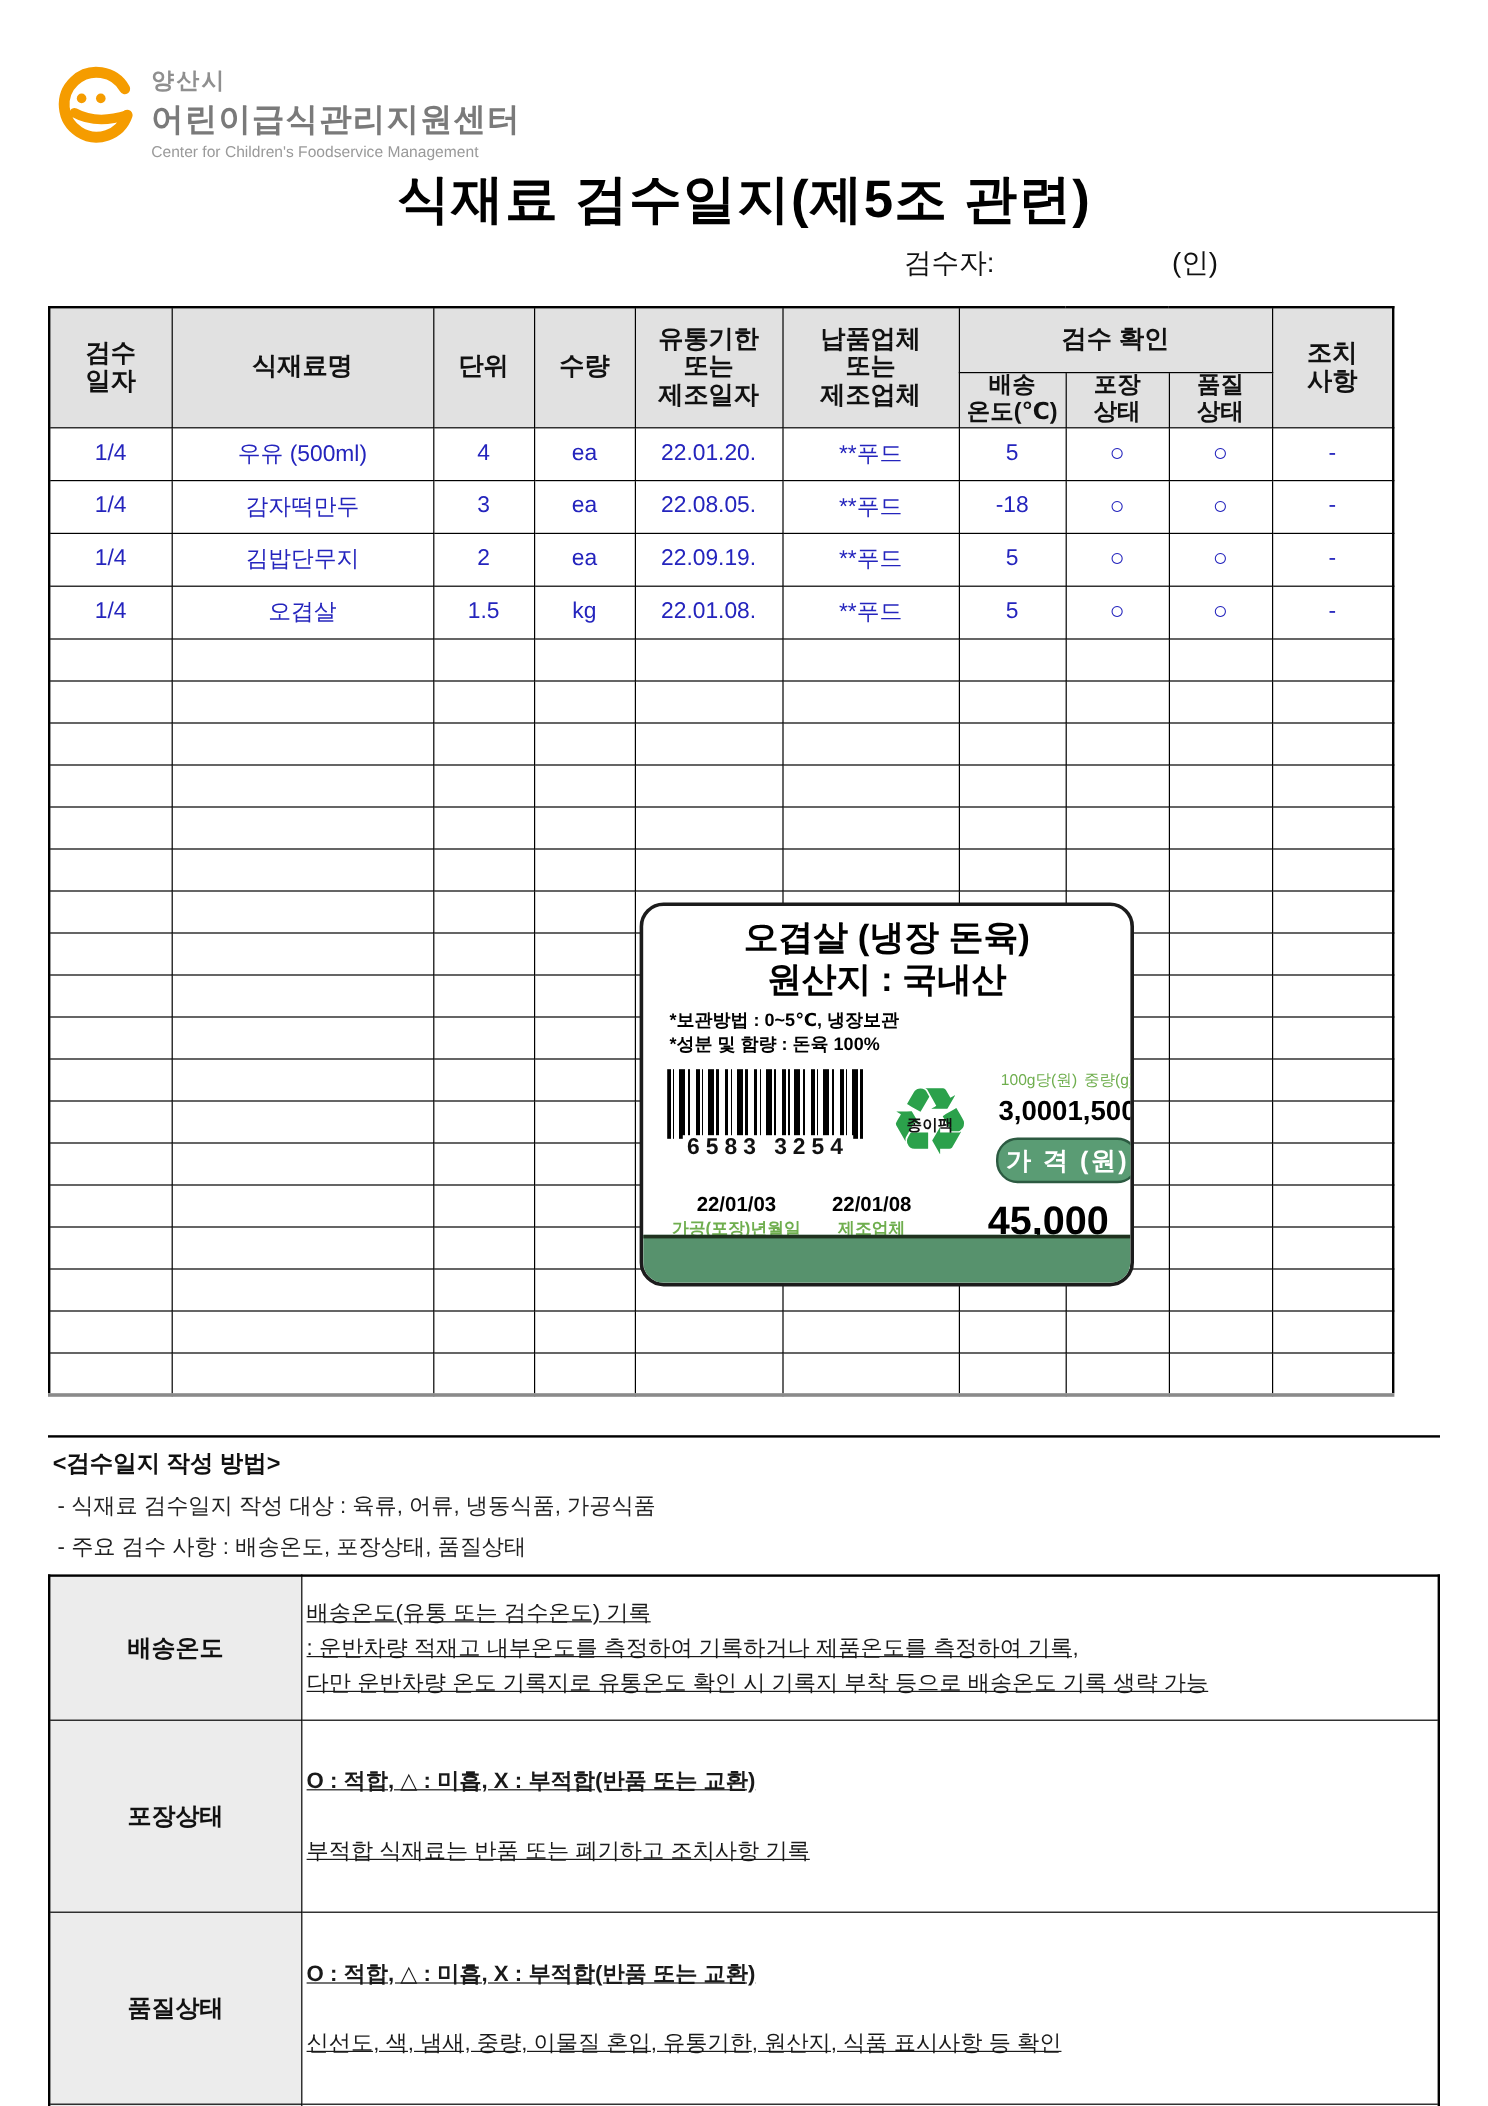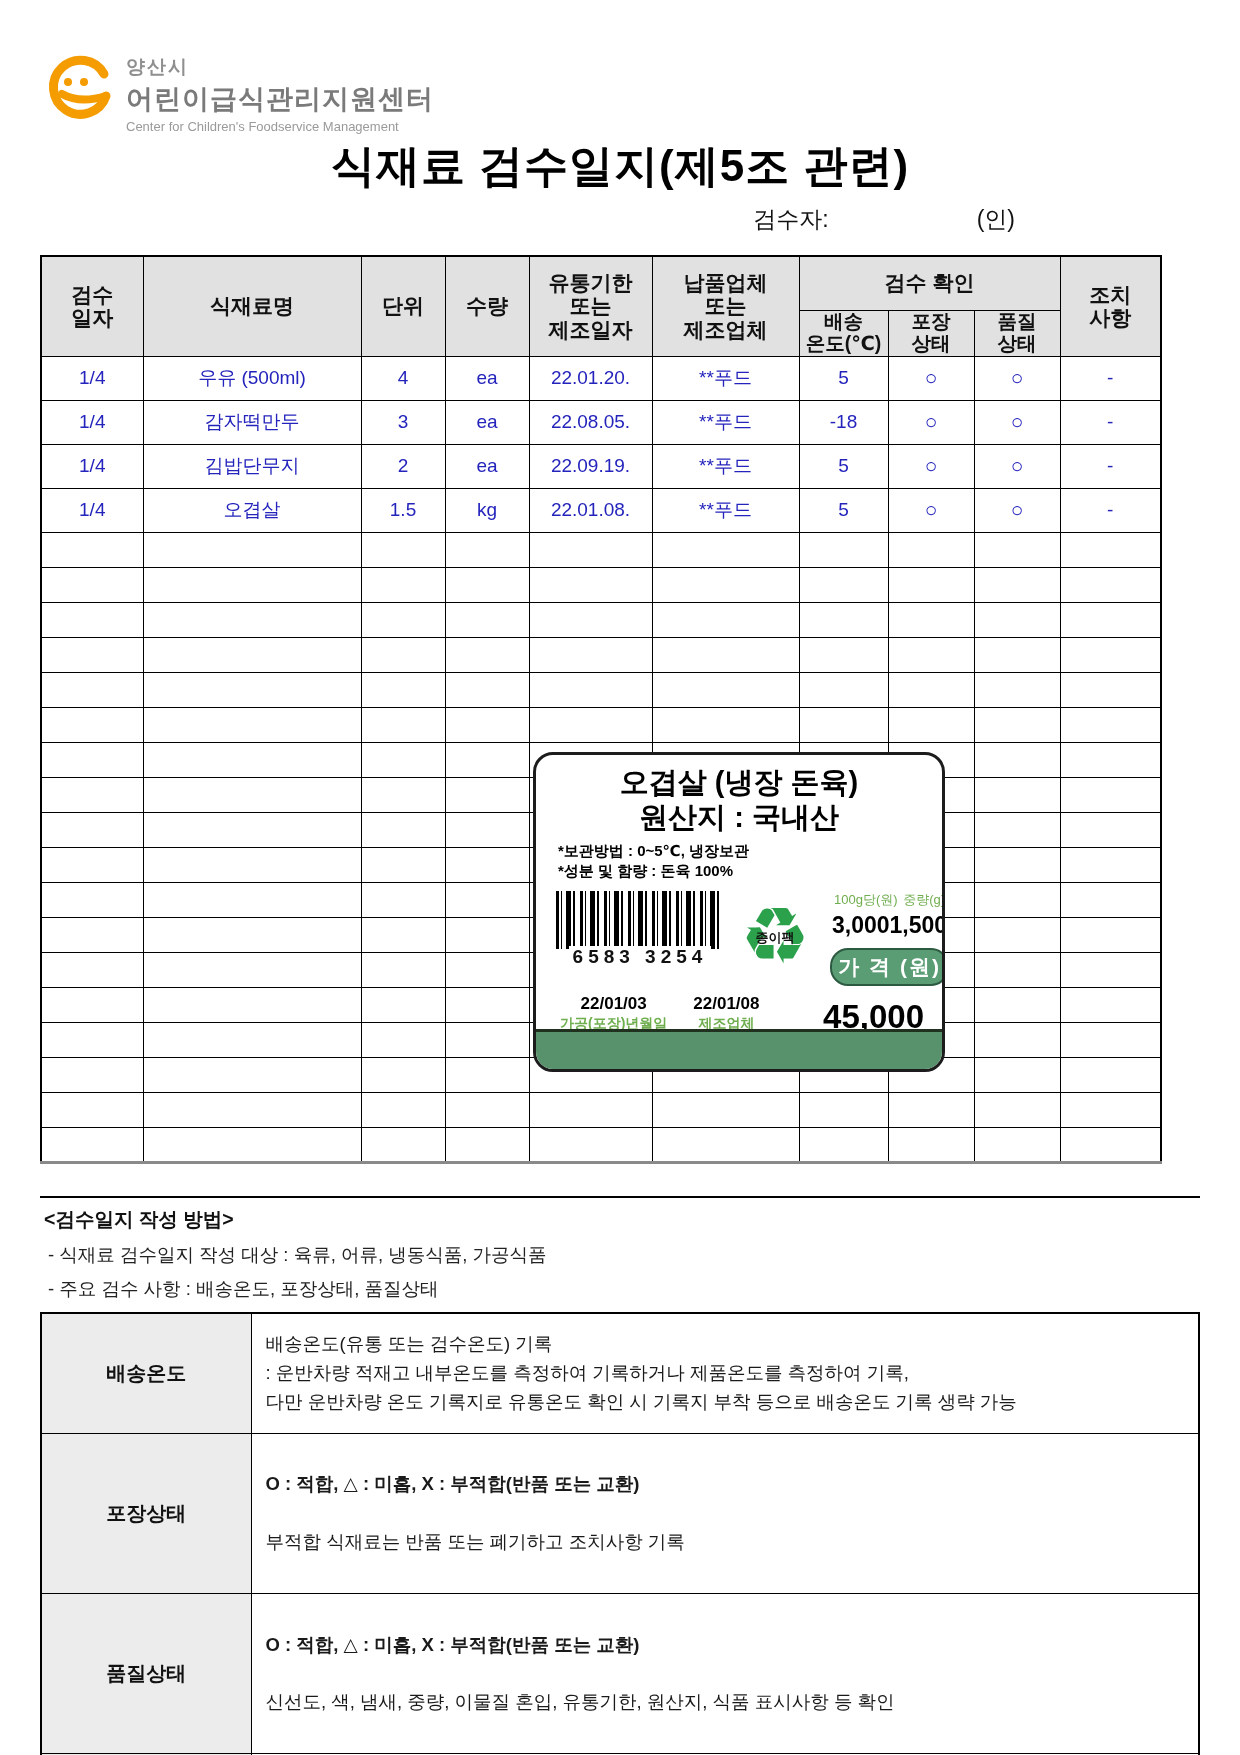--- a/index.html
+++ b/index.html
@@ -68,21 +68,21 @@
               background:var(--bar_green,#57926d); border-top:3px solid #20321f; }
 
   
   .section-rule { position:absolute; top:1196px; left:40px; width:1160px; border-top:2px solid #000; }
   .guide-head { position:absolute; top:1206px; left:44px; font-size:19.5px; font-weight:bold; }
   .guide-bullets { position:absolute; top:1238px; left:48px; font-size:18.5px; line-height:1.85; color:#222; }
   table.guide { position:absolute; top:1312px; left:40px; width:1160px;
                 border-collapse:collapse; table-layout:fixed; border:2px solid #000; }
   table.guide th, table.guide td { border:1px solid #000; vertical-align:middle; }
   table.guide th { width:210px; background:#ececec; font-size:20px; font-weight:bold; text-align:center; }
-  table.guide td { padding:8px 14px; font-size:18.5px; line-height:1.55; color:#1a1a1a; white-space:pre-line; }
+  table.guide td { padding:8px 4px; font-size:18.5px; line-height:1.55; color:#1a1a1a; white-space:pre-line;text-decoration:underline; }
   table.guide td .bold { font-weight:bold; white-space:pre-line; }
   table.guide tr.r1 { height:120px; }
   table.guide tr.r2, table.guide tr.r3 { height:80px; }
   table.guide tr.r4 { height:42px; }
 </style>
 </head>
 <body>
 
 <div id="page">
 

